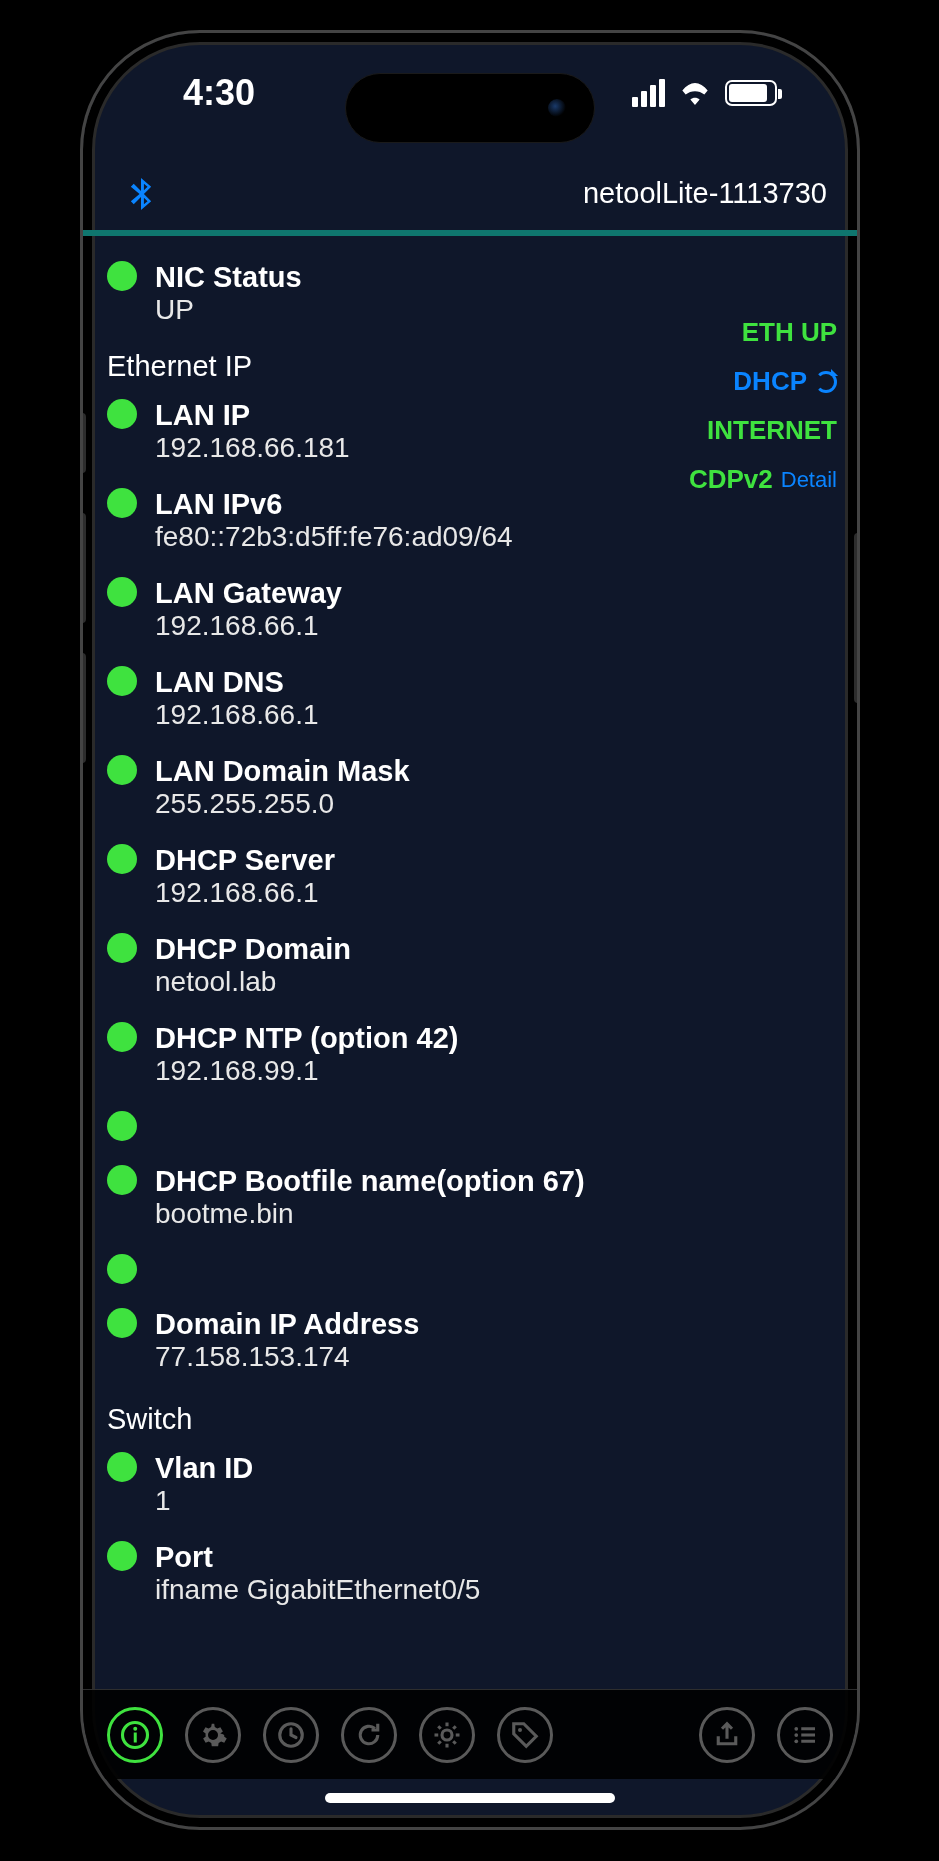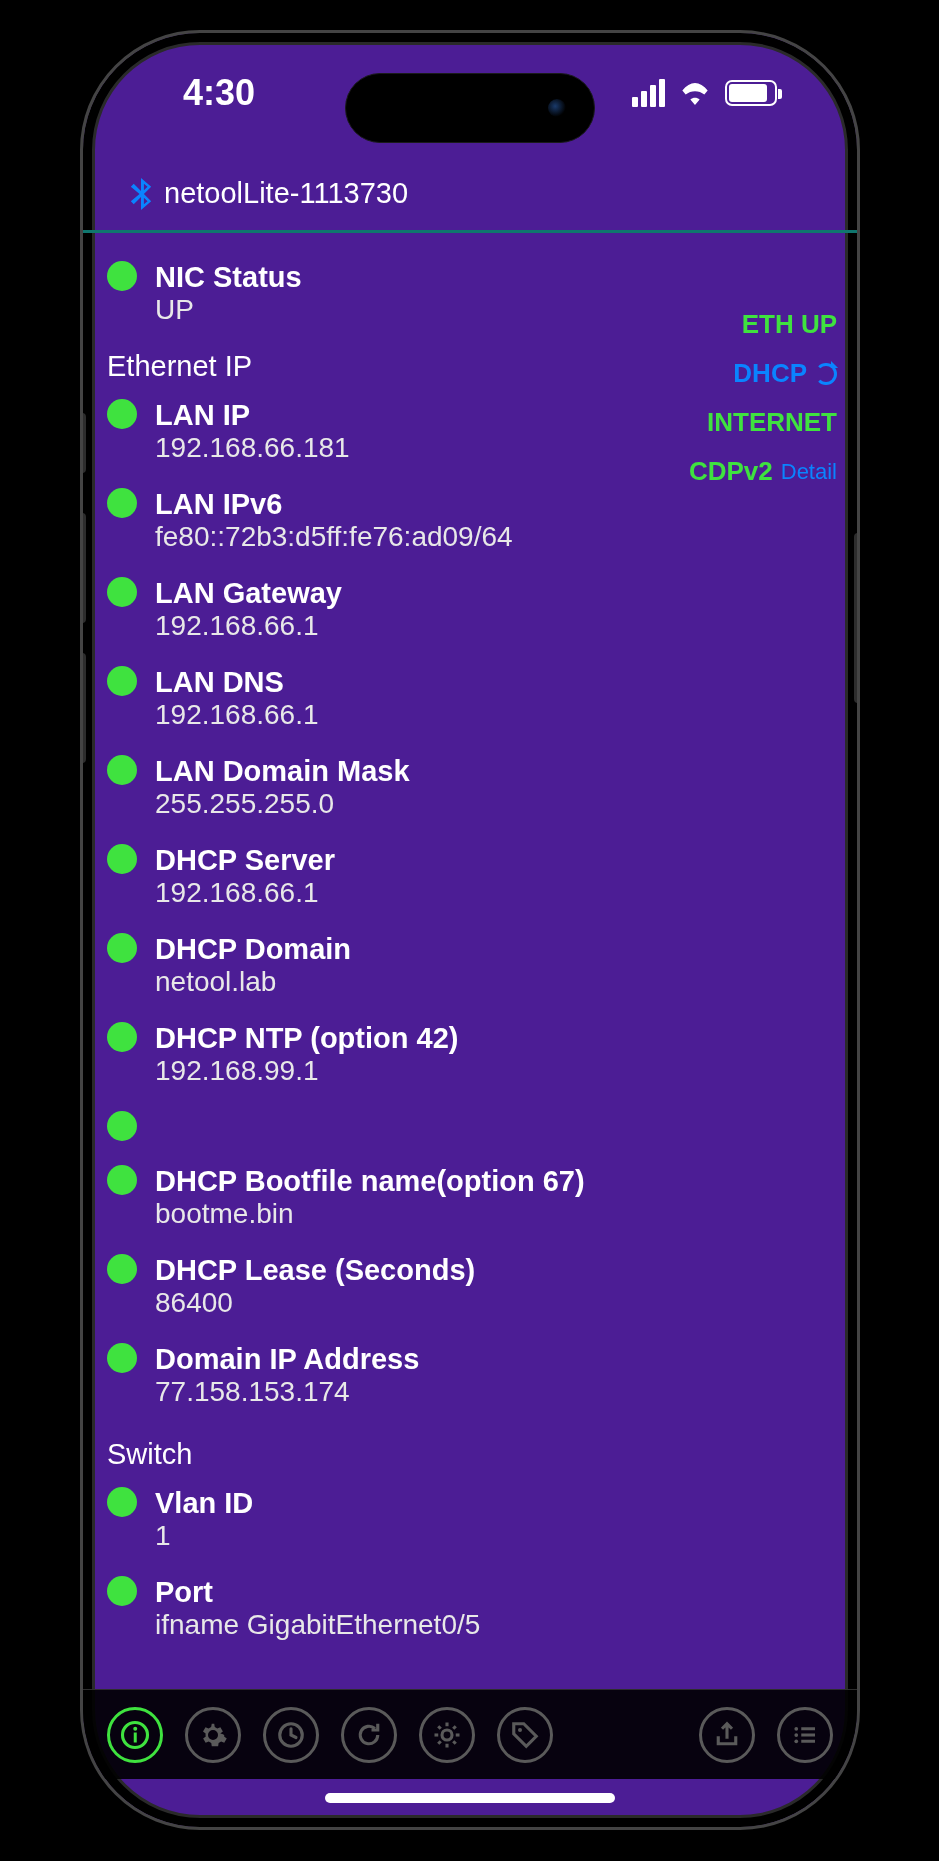--- a/index.html
+++ b/index.html
@@ -12,21 +12,21 @@
     overflow: hidden;
   }
   
   .phone {
     position: absolute;
     left: 80px;
     top: 30px;
     width: 780px;
     height: 1800px;
     border-radius: 120px;
-    background: #4c1d95;
+    background: #0f172a;
     border: 3px solid #444;
     box-shadow: inset 0 0 0 9px #000, inset 0 0 0 12px #2a2a2a;
     overflow: hidden;
   }
   .side-btn {
     position: absolute;
     background: #2d2d2d;
     border-radius: 4px;
   }
   .side-btn.left1 { left: -5px; top: 380px; width: 8px; height: 60px; }
@@ -105,22 +105,23 @@
   .battery i {
     position: absolute; left: 2px; top: 2px; bottom: 2px;
     width: 80%; background: #fff; border-radius: 3px;
   }
   
   .header {
     display: flex;
     align-items: center;
     gap: 12px;
     padding: 24px 30px 20px 47px;
-    border-bottom: 3px solid #0f766e;
+    border-bottom: 6px solid #0f766e;
     font-size: 29px;
+    justify-content: space-between;
   }
   .bt-icon { width: 22px; height: 32px; color: #0a84ff; }
   
   .content {
     position: absolute;
     top: 210px;
     bottom: 140px;
     left: 0; right: 0;
     overflow: hidden;
     padding: 18px 24px 0 24px;
@@ -142,21 +143,21 @@
   .row .value { font-size: 28px; color: #e8e8e8; }
   .section-title {
     font-size: 29px;
     font-weight: 500;
     margin: 6px 0 16px 0;
   }
   
   .status-badges {
     position: absolute;
     right: 20px;
-    top: 66px;
+    top: 74px;
     display: flex;
     flex-direction: column;
     align-items: flex-end;
     gap: 18px;
     z-index: 5;
   }
   .badge { font-size: 26px; font-weight: 600; display:flex; align-items:center; gap:8px;}
   .badge.green { color: #3fe23f; }
   .badge.blue  { color: #0a84ff; }
   .badge .detail-link { color:#0a84ff; font-size:22px; font-weight:400; }
@@ -324,24 +325,20 @@
         </div>
         <div class="row">
           <div class="dot"></div>
           <div class="txt">
             <span class="label">DHCP Bootfile name(option 67)</span>
             <span class="value">bootme.bin</span>
           </div>
         </div>
         <div class="row">
           <div class="dot"></div>
-          <div class="txt">
-            <span class="label">DHCP Lease (Seconds)</span>
-            <span class="value">86400</span>
-          </div>
         </div>
         <div class="row">
           <div class="dot"></div>
           <div class="txt">
             <span class="label">Domain IP Address</span>
             <span class="value"> 77.158.153.174</span>
           </div>
         </div>
       </div>
 

